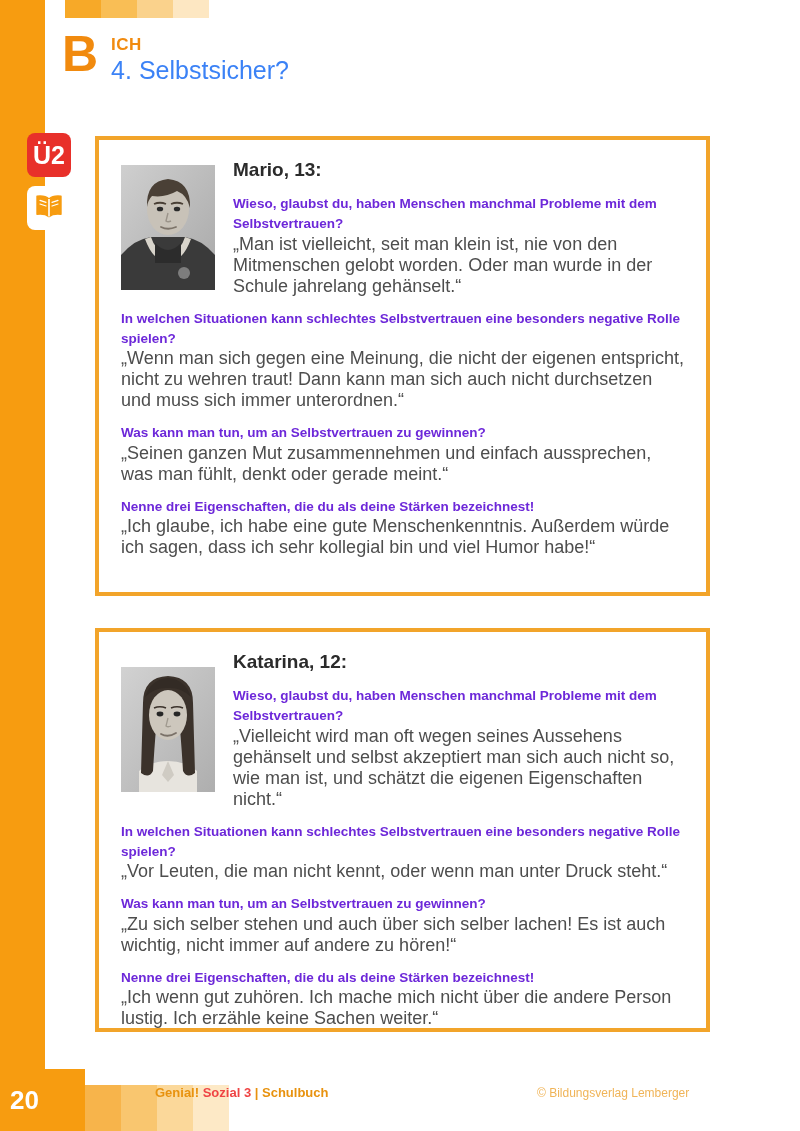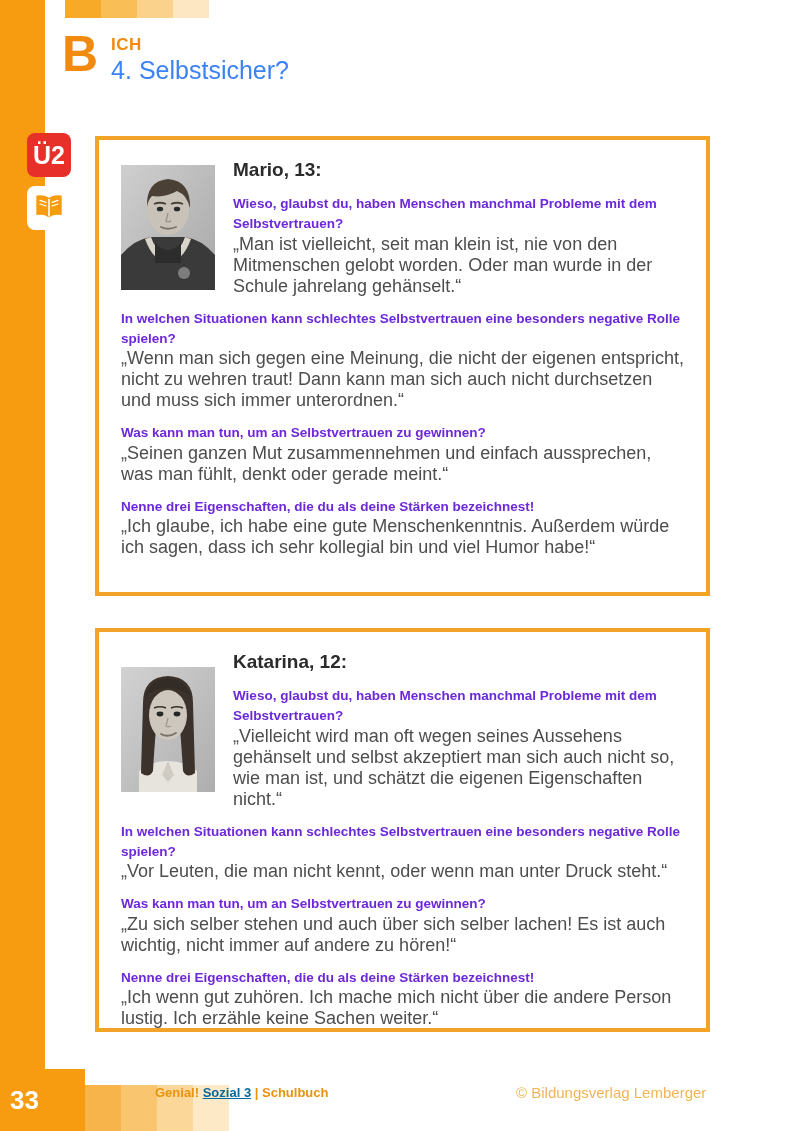--- a/index.html
+++ b/index.html
@@ -179,27 +179,27 @@
 
   .footer-title {
     position: absolute;
     left: 155px;
     top: 1085px;
     font-size: 13px;
     font-weight: bold;
     line-height: 16px;
   }
   .ft-orange { color: #E8920E; }
-  .ft-dark   { color: #0369a1; text-decoration: underline; }
+  .ft-dark   { color: #ef4444; }
 
   .footer-copy {
     position: absolute;
-    left: 516px;
+    left: 537px;
     top: 1085px;
-    font-size: 15px;
+    font-size: 12px;
     color: #F0B458;
     line-height: 16px;
   }
 </style>
 </head>
 <body>
 
 <div class="page">
 
   <div class="sidebar-bar"></div>
@@ -318,21 +318,21 @@
         <div class="q">Was kann man tun, um an Selbstvertrauen zu gewinnen?</div>
         <div class="a">„Zu sich selber stehen und auch über sich selber lachen! Es ist auch wichtig, nicht immer auf andere zu hören!“</div>
       </div>
       <div class="qa-block">
         <div class="q">Nenne drei Eigenschaften, die du als deine Stärken bezeichnest!</div>
         <div class="a">„Ich wenn gut zuhören. Ich mache mich nicht über die andere Person lustig. Ich erzähle keine Sachen weiter.“</div>
       </div>
     </div>
   </div>
 
-  <div class="footer-number-box">33</div>
+  <div class="footer-number-box">20</div>
 
   <div class="footer-swatches">
     <div class="sw" style="background:#F7B44B"></div>
     <div class="sw" style="background:#F9C66F"></div>
     <div class="sw" style="background:#FBD89A"></div>
     <div class="sw" style="background:#FDE9C6"></div>
   </div>
 
   <div class="footer-title">
     <span class="ft-orange">Genial!</span>

